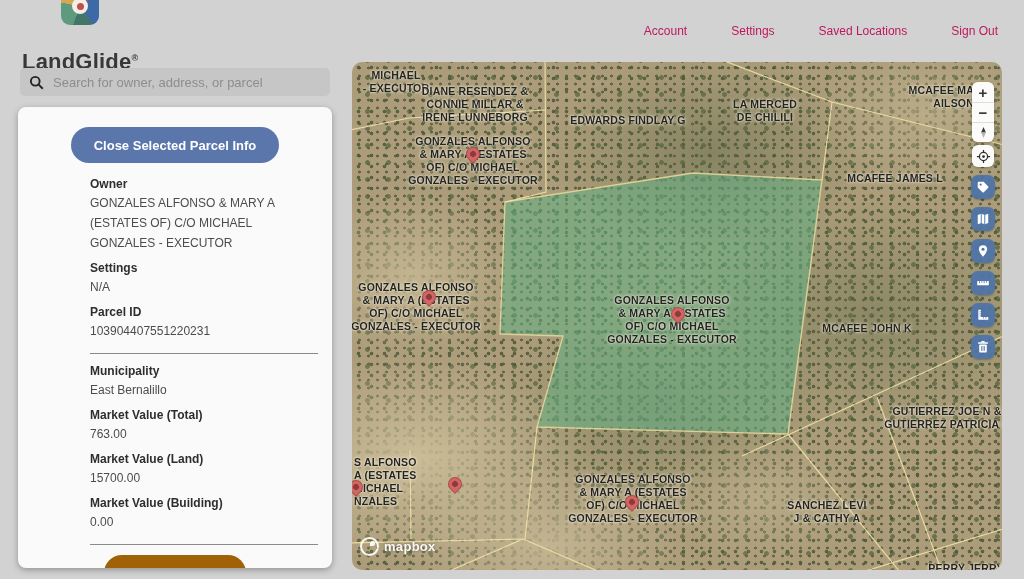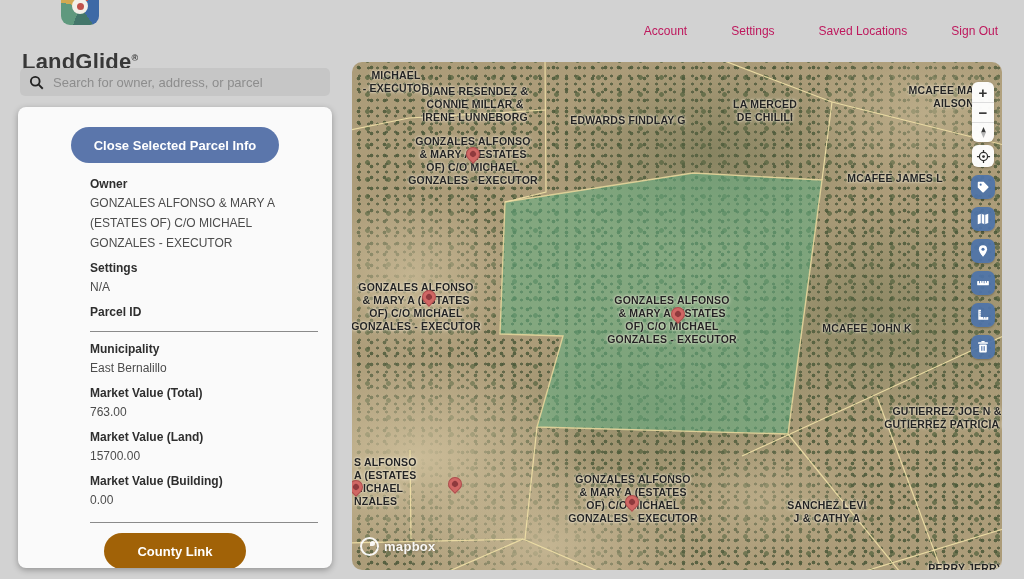--- a/index.html
+++ b/index.html
@@ -136,20 +136,21 @@
       <div class="field">
         <div class="field-label">Owner</div>
         <div class="field-value">GONZALES ALFONSO &amp; MARY A (ESTATES OF) C/O MICHAEL GONZALES - EXECUTOR</div>
       </div>
       <div class="field">
         <div class="field-label">Settings</div>
         <div class="field-value">N/A</div>
       </div>
       <div class="field">
         <div class="field-label">Parcel ID</div>
+        <div class="field-value">103904407551220231</div>
       </div>
       <div class="divider"></div>
       <div class="field">
         <div class="field-label">Municipality</div>
         <div class="field-value">East Bernalillo</div>
       </div>
       <div class="field">
         <div class="field-label">Market Value (Total)</div>
         <div class="field-value">763.00</div>
       </div>

